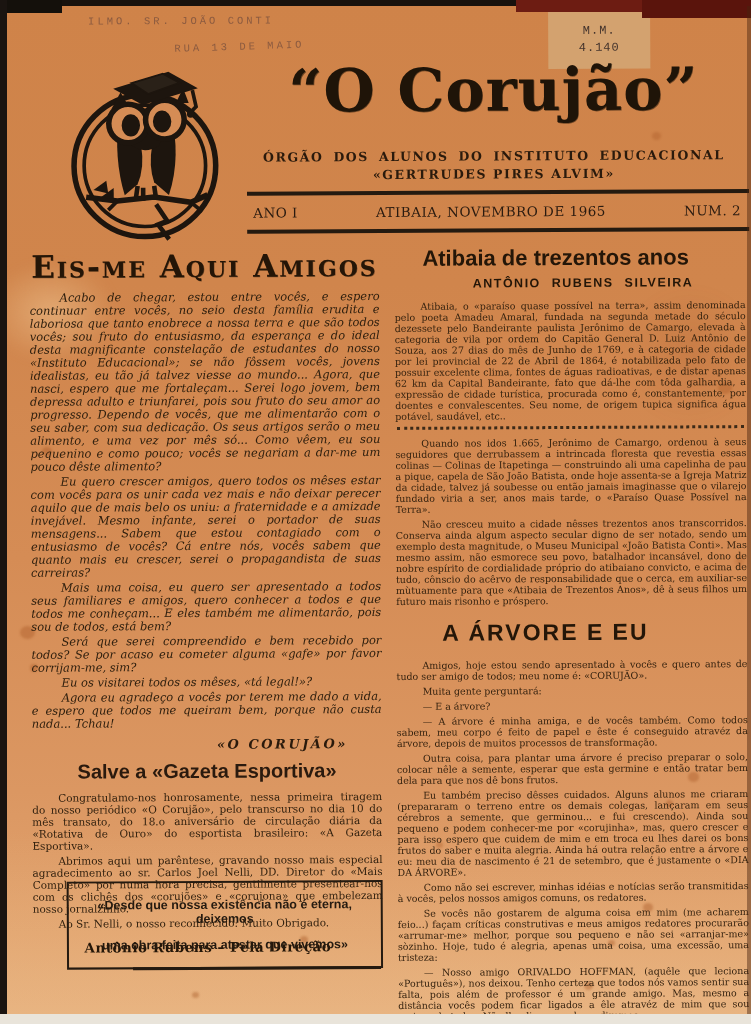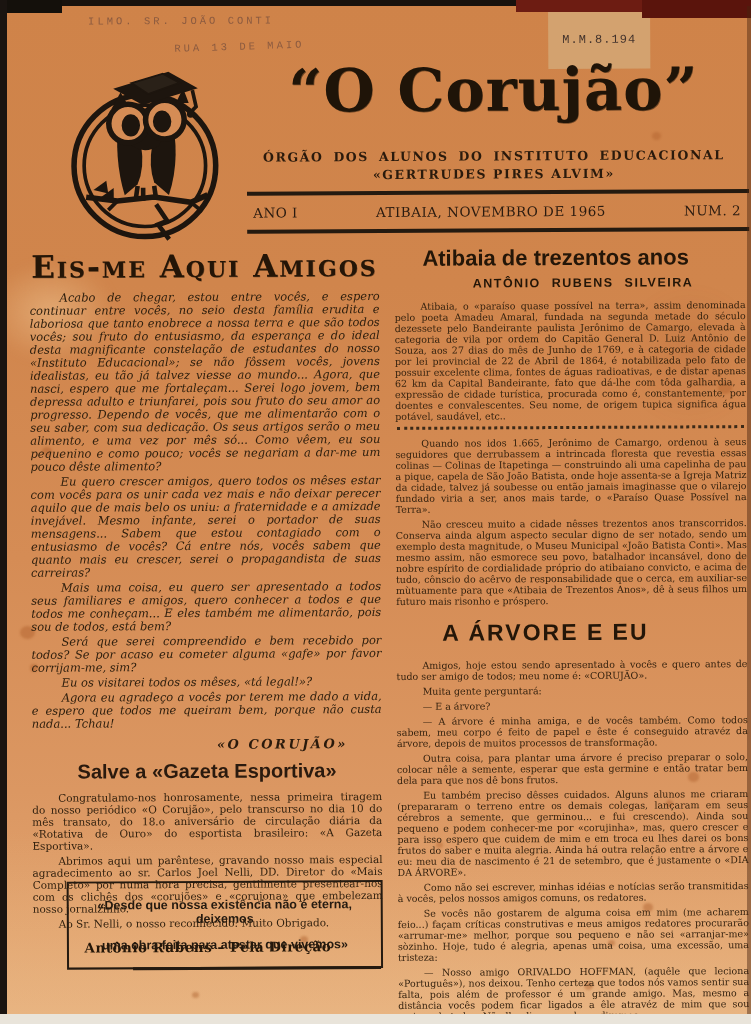--- a/index.html
+++ b/index.html
@@ -25,21 +25,21 @@
   .fold{position:absolute;left:-14px;top:262px;width:130px;height:100px;border-radius:50%;
         background:radial-gradient(closest-side,rgba(244,204,152,.5),rgba(244,204,152,0));filter:blur(6px);}
   .band-bottom{position:absolute;left:0;top:830px;width:751px;height:184px;
         background:linear-gradient(180deg,rgba(240,200,150,0),rgba(241,203,152,.30));}
   .smudge{position:absolute;left:625px;top:290px;width:130px;height:130px;border-radius:50%;
         background:radial-gradient(closest-side,rgba(150,70,30,.16),rgba(150,70,30,0));filter:blur(8px);}
   
   .note{position:absolute;font-family:"Liberation Mono","DejaVu Sans Mono",monospace;
         color:rgba(98,66,58,.62);font-size:10.5px;letter-spacing:3px;white-space:nowrap;}
   .stamp{position:absolute;left:548px;top:12px;width:102px;height:58px;background:#d3a26f;
-        display:flex;align-items:center;justify-content:center;
+        display:flex;flex-direction:column;align-items:center;justify-content:center;
         font-family:"Liberation Mono","DejaVu Sans Mono",monospace;font-size:12px;color:#43332c;
         letter-spacing:1px;line-height:17px;}
   
   .logo{position:absolute;left:52px;top:56px;width:184px;height:184px;}
   .title{position:absolute;left:238px;top:56px;width:510px;text-align:center;
         font-weight:bold;font-size:59px;letter-spacing:1px;color:#1f1408;
         text-shadow:0.6px 0.8px 0 rgba(31,20,8,.55);}
   .sub1{position:absolute;left:250px;top:149px;width:486px;text-align:center;
         font-weight:bold;font-size:12.5px;letter-spacing:1.6px;color:#2a1a0c;word-spacing:4px;}
   .sub2{position:absolute;left:250px;top:167px;width:486px;text-align:center;
@@ -108,21 +108,21 @@
   <div class="stain" style="left:436px;top:842px;width:7px;height:6px;background:rgba(165,85,35,.35);filter:blur(1px);"></div>
   <div class="stain" style="left:735px;top:556px;width:10px;height:10px;background:rgba(165,85,35,.3);filter:blur(2px);"></div>
 
   <div class="rot">
 
     <div class="note" style="left:88px;top:14px;">ILMO. SR. JOÃO CONTI</div>
     <div class="note" style="left:174px;top:40px;transform:rotate(-1.6deg);">RUA 13 DE MAIO</div>
 
     <div class="stamp">
       <span>M.M.</span>
-      <span>8.194</span>
+      <span>4.140</span>
     </div>
 
     <div class="logo">
       <svg width="184" height="184" viewBox="0 0 200 200" aria-hidden="true">
         <circle class="ink" cx="100" cy="118" r="77" stroke-width="6"></circle>
         <circle class="ink" cx="100" cy="118" r="66" stroke-width="4"></circle>
 
         <path d="M72 62 Q66 110 78 150 L92 138 Q100 120 96 96 Z" fill="#1d150e"></path>
         <path d="M128 60 Q140 108 126 150 L110 136 Q104 118 108 96 Z" fill="#1d150e"></path>
         <path d="M78 62 Q100 50 124 60 L116 96 Q100 106 86 96 Z" fill="#1d150e"></path>

